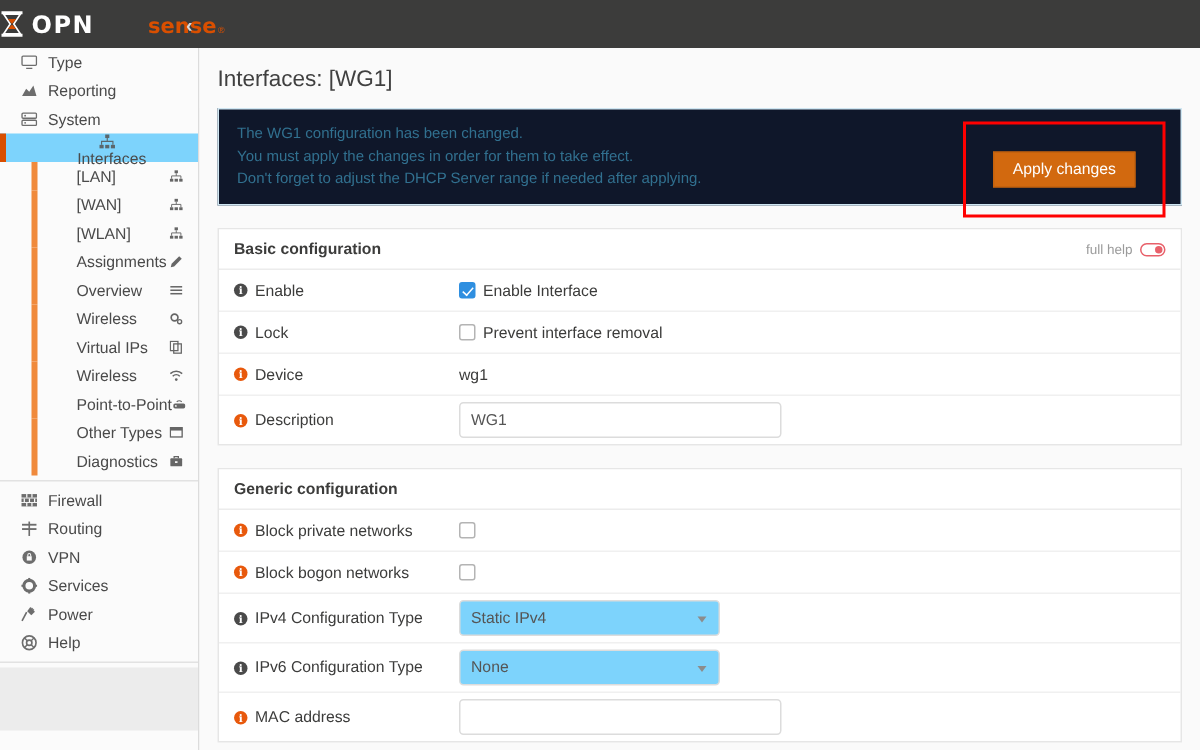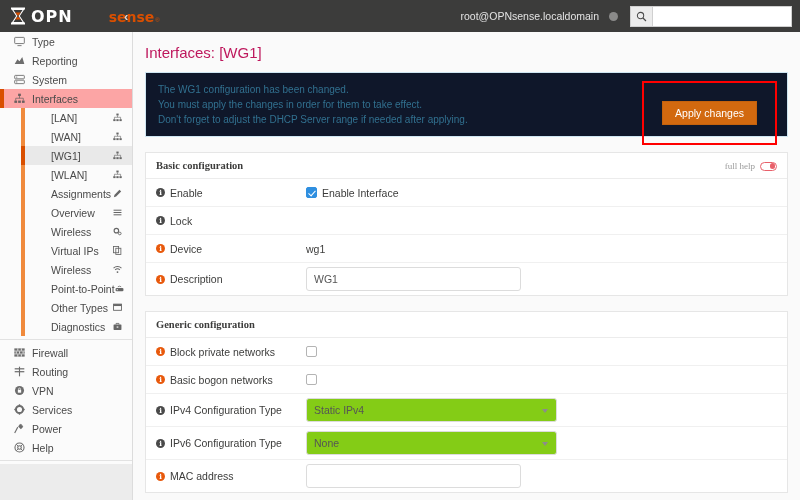--- a/index.html
+++ b/index.html
@@ -15,21 +15,21 @@
 
   
   .topbar {
     position: absolute; top: 0; left: 0;
     width: 800px; height: 32px;
     background: #3c3c3b;
     display: flex; align-items: center;
   }
   .logo-wrap {
     width: 110px; height: 32px;
-    display: flex; align-items: center; padding-left: 10px;
+    display: flex; align-items: center; 
   }
   .logo-mark { width: 16px; height: 18px; margin-right: 5px; flex: none; }
   .logo-text { display: flex; align-items: baseline; letter-spacing: .5px; }
   .logo-opn {
     font-size: 16px; font-weight: bold; color: #fff;
     font-family: "DejaVu Sans", sans-serif; letter-spacing: 1px;
   }
   .logo-sense {
     font-size: 14px; font-weight: bold; color: #d94f00;
     font-family: "DejaVu Sans", sans-serif; letter-spacing: 0; margin-left: 36px;
@@ -76,42 +76,42 @@
     cursor: pointer; position: relative;
     color: #4a4a4a; font-size: 10.5px;
   }
   .nav-item .nav-ico {
     width: 15px; flex: none; display: flex;
     align-items: center; justify-content: flex-start;
     color: #555; opacity: .85;
   }
   .nav-item .nav-lbl { padding-left: 3px; white-space: nowrap; }
   .nav-item.active-parent {
-    background: #fca5a5; border-left-color: #d94f00;
+    background: #7dd3fc; border-left-color: #d94f00; flex-direction: column;
   }
   .sub-item {
     display: flex; align-items: center;
     height: 19px; padding-left: 26px; padding-right: 10px;
     border-left: 4px solid #f08a3c;
     cursor: pointer; color: #4a4a4a; font-size: 10.5px; margin-left: 21px;
   }
   .sub-item.active { background: #e9e9e9; border-left-color: #d94f00; }
   .sub-item .sub-lbl { flex: 1; white-space: nowrap; }
   .sub-item .sub-ico { color: #666; display:flex; align-items:center; }
   .nav-divider { height: 1px; background: #e2e2e2; margin: 3px 0; }
   .sidebar-bottom-fill { background: #ececec; height: 42px; }
 
   
   .main {
     position: absolute; top: 32px; left: 133px;
     width: 667px; height: 468px;
     background: #fafafa; overflow: hidden;
   }
   .page-title {
-    font-size: 15px; color: #be185d; font-weight: normal;
+    font-size: 15px; color: #404040; font-weight: normal;
     padding: 12px 0 11px 12px; background: #fafafa;
   }
   .content { padding: 0 12px; }
 
   
   .alert {
     background: #0f172a; border: 1px solid #cfe6f2;
     padding: 9px 12px; display: flex; align-items: center;
     min-height: 62px; position: relative;
   }
@@ -129,21 +129,20 @@
 
   
   .panel {
     background: #fff; border: 1px solid #e6e6e6;
     margin-top: 15px;
   }
   .panel-head {
     display: flex; align-items: center;
     padding: 7px 10px; border-bottom: 1px solid #ececec;
     background: #fff;
-    font-family: Liberation Serif, serif;
   }
   .panel-title { font-size: 10.5px; font-weight: bold; color: #3c3c3b; }
   .full-help {
     margin-left: auto; display: flex; align-items: flex-end;
     font-size: 9px; color: #9b9b9b; cursor: pointer;
   }
   .toggle-pill {
     width: 17px; height: 9px; border-radius: 5px;
     border: 1.4px solid #e8606a; margin-left: 5px;
     position: relative; background: #fff;
@@ -191,23 +190,23 @@
 
   .txtinput {
     width: 215px; height: 24px;
     border: 1px solid #dcdcdc; border-radius: 3px;
     background: #fff; font-size: 10.5px; color: #555;
     padding: 0 7px; outline: none;
     font-family: "Liberation Sans", sans-serif;
   }
   .txtinput::placeholder { color: #9b9b9b; }
   .selbox {
-    width: 251px; height: 24px;
+    width: 174px; height: 24px;
     border: 1px solid #dcdcdc; border-radius: 3px;
-    background: #84cc16; font-size: 10.5px; color: #555;
+    background: #7dd3fc; font-size: 10.5px; color: #555;
     padding: 0 7px; display: flex; align-items: center;
     cursor: pointer; position: relative;
   }
   .caret {
     position: absolute; right: 8px; top: 50%;
     margin-top: -1px; width: 0; height: 0;
     border-left: 3px solid transparent;
     border-right: 3px solid transparent;
     border-top: 4px solid #8c8c8c;
   }
@@ -229,33 +228,20 @@
     <div class="logo-text">
       <span class="logo-opn">OPN</span>
       <span class="logo-sense">sense</span>
       <span class="logo-reg">®</span>
     </div>
   </div>
   <div class="collapse-btn">
     <span>‹</span>
   </div>
 
-  <div class="topbar-right">
-    <span class="user-label">root@OPNsense.localdomain</span>
-    <span class="status-dot"></span>
-    <div class="searchbox">
-      <div class="search-icon-btn">
-        <svg width="11" height="11" viewBox="0 0 16 16">
-          <circle cx="6.6" cy="6.6" r="4.6" fill="none" stroke="#4a4a4a" stroke-width="1.5"></circle>
-          <line x1="10.2" y1="10.2" x2="14.5" y2="14.5" stroke="#4a4a4a" stroke-width="1.7"></line>
-        </svg>
-      </div>
-      <input class="search-input" type="text" value="" placeholder="" style="">
-    </div>
-  </div>
 </div>
 
 <div class="sidebar">
 
   <div class="nav-item">
     <span class="nav-ico">
       <svg width="11" height="11" viewBox="0 0 16 16">
           <rect x="1" y="2" width="14" height="9" rx="1" fill="none" stroke="#555" stroke-width="1.3"></rect>
           <line x1="5" y1="14" x2="11" y2="14" stroke="#555" stroke-width="1.3"></line>
         </svg>
@@ -316,32 +302,20 @@
       <svg width="9" height="9" viewBox="0 0 16 16">
           <rect x="6" y="1" width="4" height="3.4" fill="#666"></rect>
           <rect x="0.5" y="11" width="4" height="3.4" fill="#666"></rect>
           <rect x="6" y="11" width="4" height="3.4" fill="#666"></rect>
           <rect x="11.5" y="11" width="4" height="3.4" fill="#666"></rect>
           <path d="M8 4.4 V7.6 M2.5 11 V7.6 H13.5 V11" fill="none" stroke="#666" stroke-width="1.1"></path>
         </svg>
     </span>
   </div>
 
-  <div class="sub-item active">
-    <span class="sub-lbl">[WG1]</span>
-    <span class="sub-ico">
-      <svg width="9" height="9" viewBox="0 0 16 16">
-          <rect x="6" y="1" width="4" height="3.4" fill="#666"></rect>
-          <rect x="0.5" y="11" width="4" height="3.4" fill="#666"></rect>
-          <rect x="6" y="11" width="4" height="3.4" fill="#666"></rect>
-          <rect x="11.5" y="11" width="4" height="3.4" fill="#666"></rect>
-          <path d="M8 4.4 V7.6 M2.5 11 V7.6 H13.5 V11" fill="none" stroke="#666" stroke-width="1.1"></path>
-        </svg>
-    </span>
-  </div>
 
   <div class="sub-item">
     <span class="sub-lbl">[WLAN]</span>
     <span class="sub-ico">
       <svg width="9" height="9" viewBox="0 0 16 16">
           <rect x="6" y="1" width="4" height="3.4" fill="#666"></rect>
           <rect x="0.5" y="11" width="4" height="3.4" fill="#666"></rect>
           <rect x="6" y="11" width="4" height="3.4" fill="#666"></rect>
           <rect x="11.5" y="11" width="4" height="3.4" fill="#666"></rect>
           <path d="M8 4.4 V7.6 M2.5 11 V7.6 H13.5 V11" fill="none" stroke="#666" stroke-width="1.1"></path>
@@ -552,20 +526,24 @@
           <span class="cb checked"></span>
           <span class="cb-label">Enable Interface</span>
         </div>
       </div>
 
       <div class="frow">
         <div class="flabel">
           <span class="info-ico grey">i</span>
           <span>Lock</span>
         </div>
+        <div class="fvalue">
+          <span class="cb"></span>
+          <span class="cb-label">Prevent interface removal</span>
+        </div>
       </div>
 
       <div class="frow">
         <div class="flabel">
           <span class="info-ico orange">i</span>
           <span>Device</span>
         </div>
         <div class="fvalue">
           <span class="plainval">wg1</span>
         </div>
@@ -593,21 +571,21 @@
           <span>Block private networks</span>
         </div>
         <div class="fvalue">
           <span class="cb"></span>
         </div>
       </div>
 
       <div class="frow">
         <div class="flabel">
           <span class="info-ico orange">i</span>
-          <span>Basic bogon networks</span>
+          <span>Block bogon networks</span>
         </div>
         <div class="fvalue">
           <span class="cb"></span>
         </div>
       </div>
 
       <div class="frow">
         <div class="flabel">
           <span class="info-ico grey">i</span>
           <span>IPv4 Configuration Type</span>

